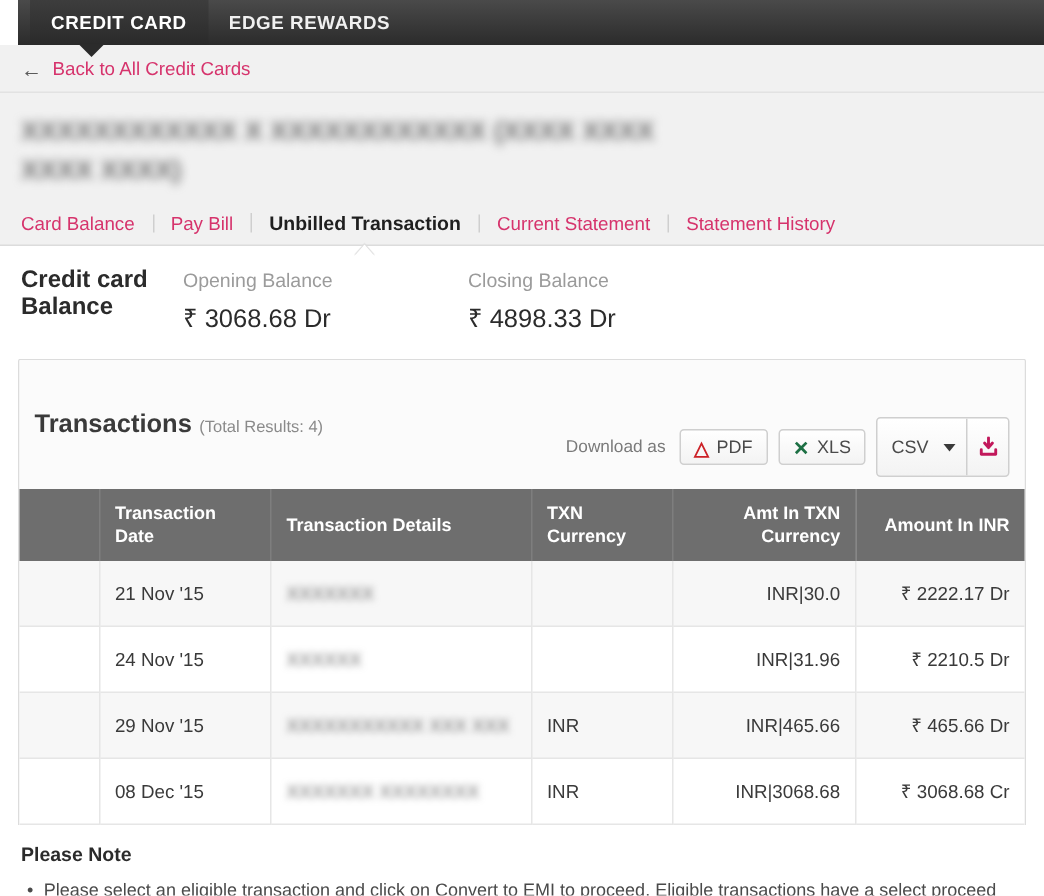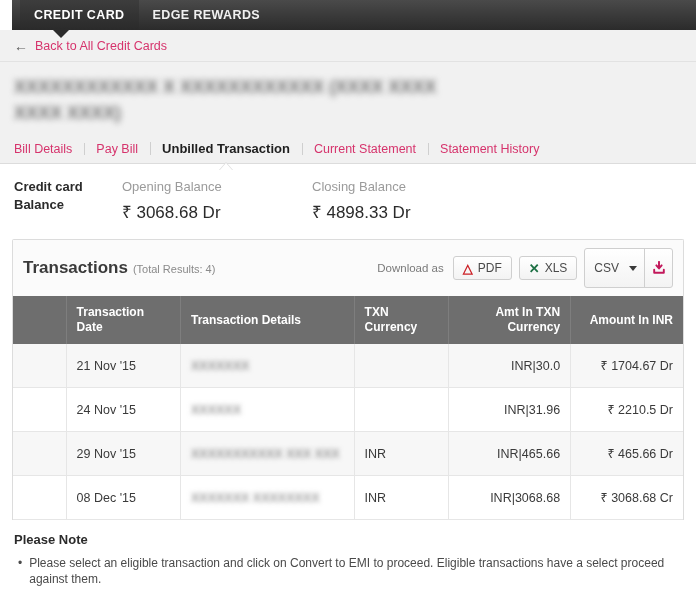--- a/index.html
+++ b/index.html
@@ -134,21 +134,21 @@
   }
 
   
   .balance {
     background: #ffffff;
     display: flex;
     align-items: flex-start;
     padding: 14px 14px 16px 14px;
   }
   .bal-label {
-    font-size: 13px;
+    font-size: 16px;
     font-weight: bold;
     color: #2b2b2b;
     line-height: 18px;
     width: 108px;
     flex: none;
   }
   .bal-col { width: 190px; flex: none; }
   .bal-col.second { width: auto; }
   .bal-cap {
     font-size: 13px;
@@ -185,20 +185,21 @@
     font-size: 11px;
     color: #8a8a8a;
     margin-left: 5px;
     font-weight: normal;
   }
   .panel-actions {
     margin-left: auto;
     display: flex;
     align-items: center;
     gap: 7px;
+    margin-top: 30px;
   }
   .dl-label { font-size: 11.5px; color: #7a7a7a; margin-right: 2px; }
   .btn {
     display: inline-flex;
     align-items: center;
     gap: 5px;
     height: 24px;
     padding: 0 9px;
     background: linear-gradient(to bottom, #ffffff, #f3f3f3);
     border: 1px solid #cfcfcf;
@@ -328,21 +329,21 @@
     <span class="back-arrow">←</span>
     <a class="back-link">Back to All Credit Cards</a>
   </div>
 
   <div class="cardtitle-wrap">
     <div class="cardtitle">XXXXXXXXXXXX X XXXXXXXXXXXX (XXXX XXXX XXXX XXXX)</div>
   </div>
 
   <div class="subtabs">
     <div class="subtab">
-      <span>Bill Details</span>
+      <span>Card Balance</span>
     </div>
     <div class="subtab">
       <span>Pay Bill</span>
     </div>
     <div class="subtab active">
       <span>Unbilled Transaction</span>
       <span class="tabcaret"></span>
     </div>
     <div class="subtab">
       <span>Current Statement</span>
@@ -412,21 +413,21 @@
           <th class="c-inr">Amount In INR</th>
         </tr>
       </thead>
       <tbody>
         <tr>
           <td class="t-sel"></td>
           <td class="t-date">21 Nov '15</td>
           <td class="t-det"><span class="det-blur">XXXXXXX</span></td>
           <td class="t-cur"></td>
           <td class="t-amt">INR|30.0</td>
-          <td class="t-inr">₹ 1704.67 Dr</td>
+          <td class="t-inr">₹ 2222.17 Dr</td>
         </tr>
         <tr>
           <td class="t-sel"></td>
           <td class="t-date">24 Nov '15</td>
           <td class="t-det"><span class="det-blur">XXXXXX</span></td>
           <td class="t-cur"></td>
           <td class="t-amt">INR|31.96</td>
           <td class="t-inr">₹ 2210.5 Dr</td>
         </tr>
         <tr>

